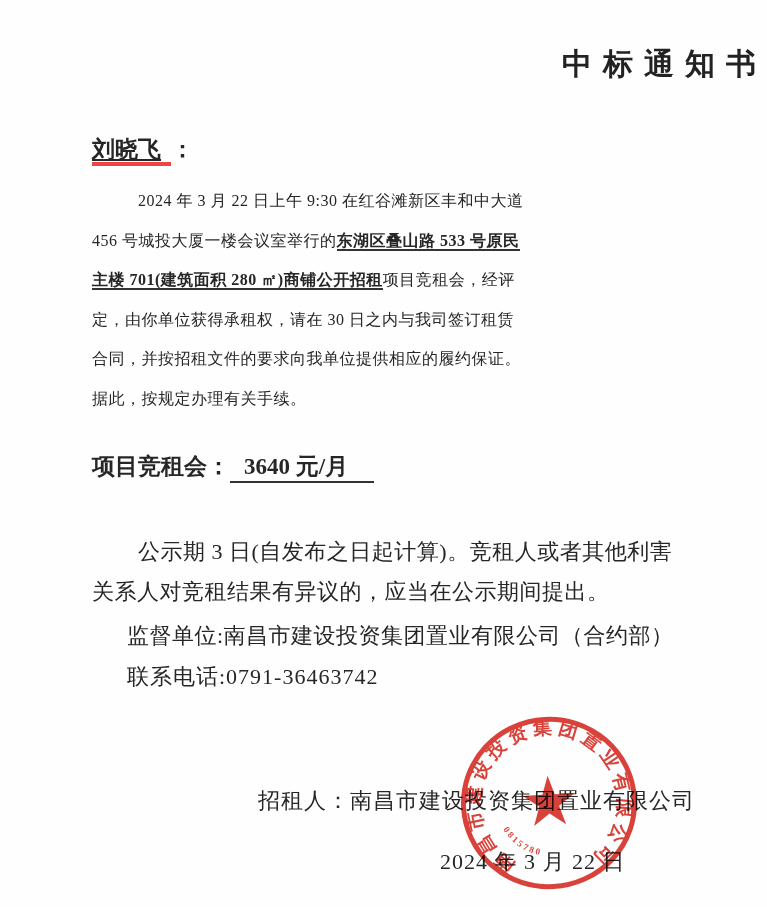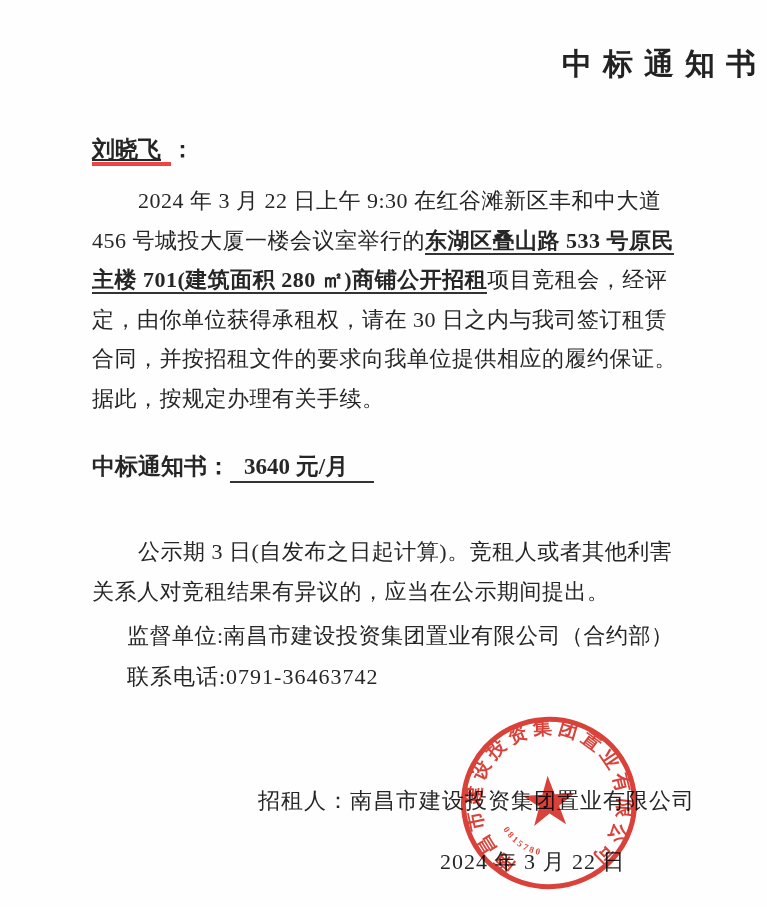--- a/index.html
+++ b/index.html
@@ -30,21 +30,21 @@
     font-weight: 700;
   }
   .addressee .name {
     border-bottom: 4px solid #ef4444;
     padding-right: 10px;
     text-decoration: underline;
   }
   .body-block {
     position: absolute;
     top: 181px; left: 92px; width: 624px;
-    font-size: 22px;
+    font-size: 16px;
     line-height: 39.5px;
     letter-spacing: 0.5px;
   }
   .body-line { white-space: nowrap; }
   .body-line.indent { text-indent: 46px; }
   .seg-bold-underline {
     font-weight: 700;
     border-bottom: 2px solid #333;
   }
   .result-line {
@@ -129,21 +129,21 @@
     </div>
     <div class="body-line">
       <span>合同，并按招租文件的要求向我单位提供相应的履约保证。</span>
     </div>
     <div class="body-line">
       <span>据此，按规定办理有关手续。</span>
     </div>
   </div>
 
   <div class="result-line">
-    <span>中标通知书：</span><span class="value">3640 元/月</span>
+    <span>项目竞租会：</span><span class="value">3640 元/月</span>
   </div>
 
   <div class="notice-block">
     <div class="notice-line indent">公示期 3 日(自发布之日起计算)。竞租人或者其他利害</div>
     <div class="notice-line">关系人对竞租结果有异议的，应当在公示期间提出。</div>
   </div>
 
   <div class="supervisor-line">监督单位:南昌市建设投资集团置业有限公司（合约部）</div>
 
   <div class="phone-line">联系电话:0791-36463742</div>

